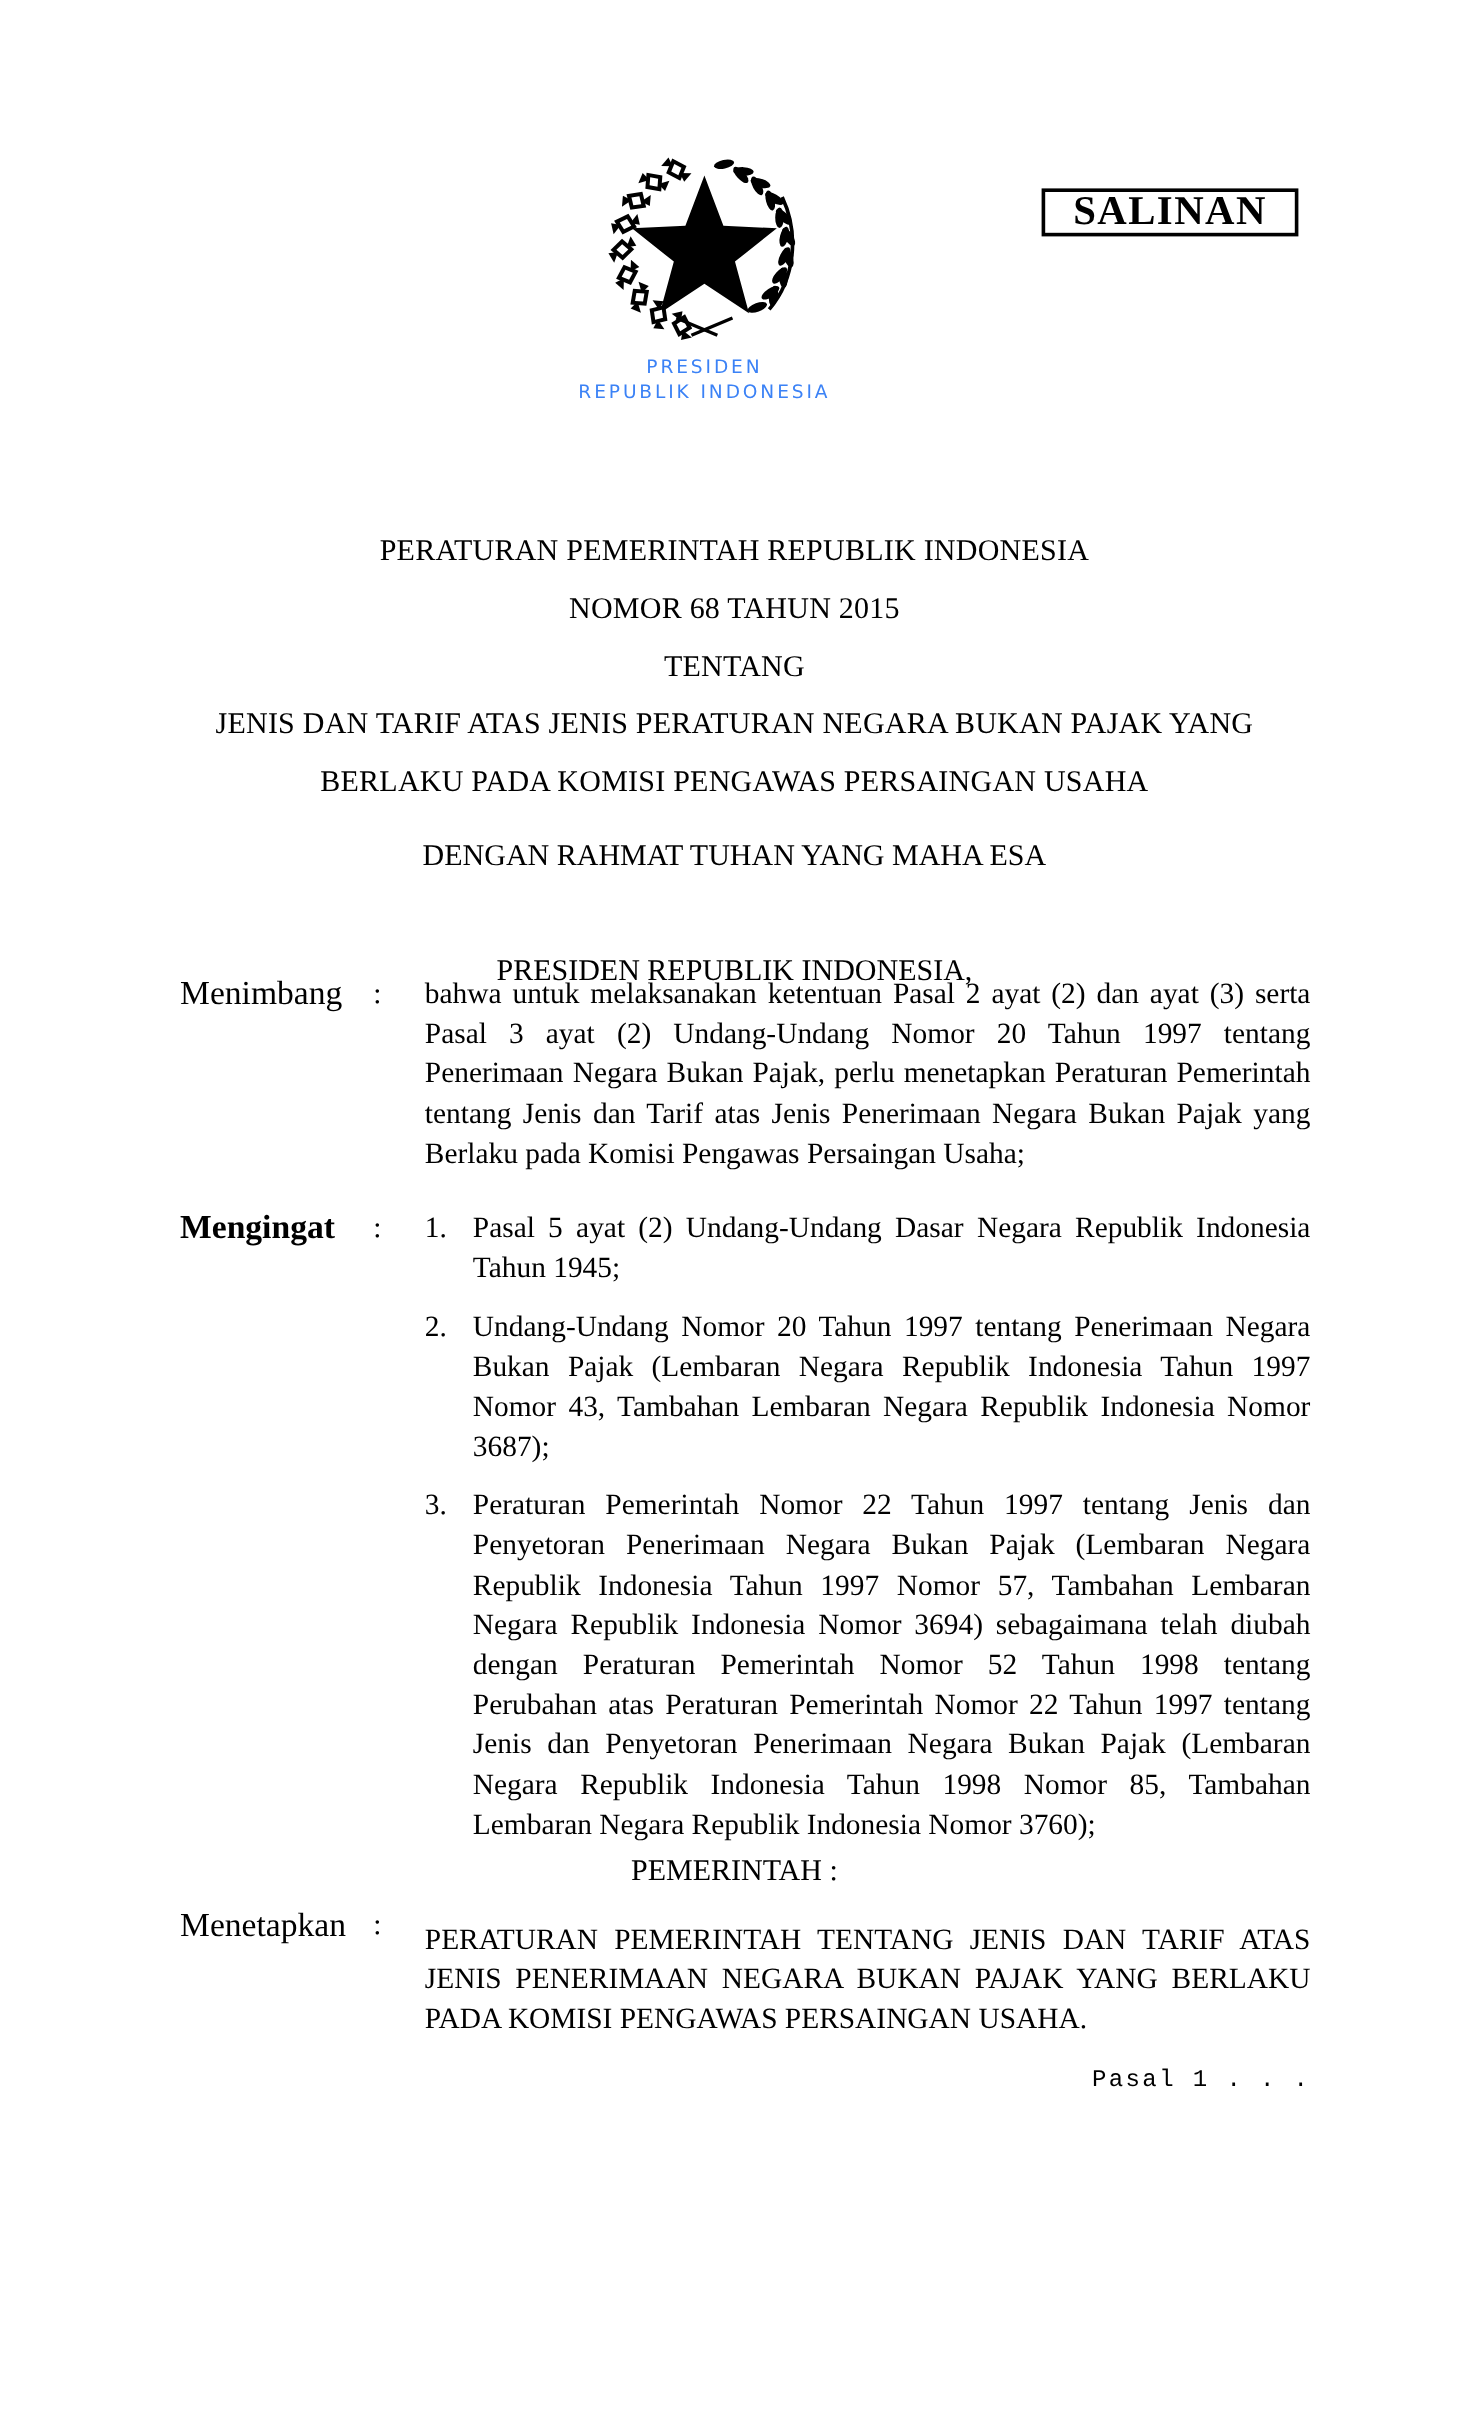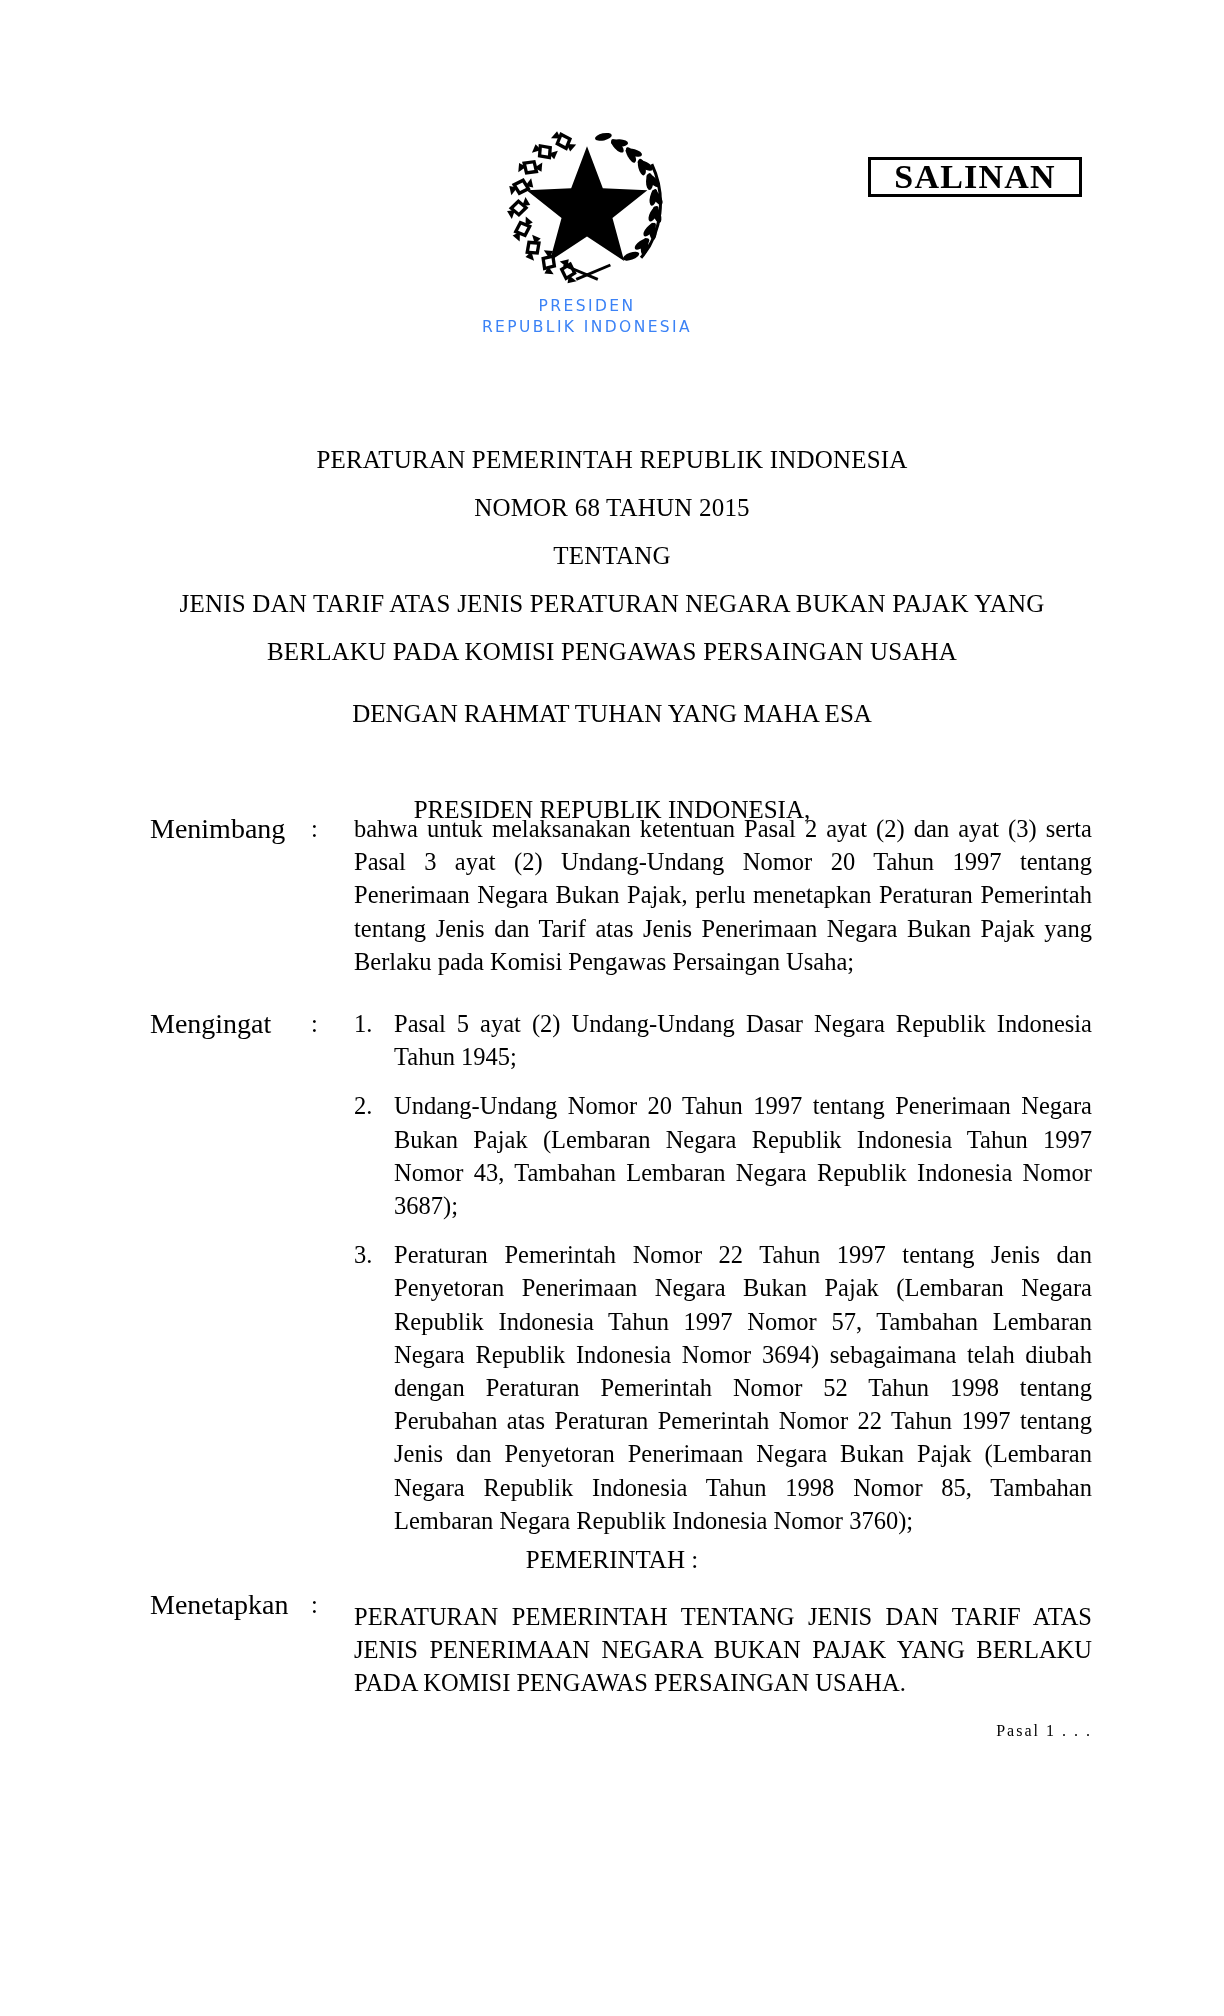--- a/index.html
+++ b/index.html
@@ -176,22 +176,22 @@
     line-height: 33.2px;
   }
 
   
   .footer-note {
     position: absolute;
     left: 112px;
     top: 1722px;
     width: 980px;
     text-align: right;
-    font-family: Liberation Serif, serif;
-    font-size: 16px;
+    font-family: Liberation Mono, monospace;
+    font-size: 20px;
     letter-spacing: 2px;
   }
 </style>
 </head>
 <body>
 
 <div class="page">
 
   <div class="header-zone">
 
@@ -364,21 +364,21 @@
 
   <div class="clause" style="left:0; top:812px; width:1224px;">
     <span class="clause-label" style="top:0;">Menimbang</span>
     <span class="clause-colon" style="top:0;">:</span>
     <div class="clause-body" style="top:0;">
       <p>bahwa untuk melaksanakan ketentuan Pasal 2 ayat (2) dan ayat (3) serta Pasal 3 ayat (2) Undang-Undang Nomor 20 Tahun 1997 tentang Penerimaan Negara Bukan Pajak, perlu menetapkan Peraturan Pemerintah tentang Jenis dan Tarif atas Jenis Penerimaan Negara Bukan Pajak yang Berlaku pada Komisi Pengawas Persaingan Usaha;</p>
     </div>
   </div>
 
   <div class="clause" style="left:0; top:1007px; width:1224px;">
-    <span class="clause-label" style="top:0;">Mengingat</span>
+    <span class="clause-label" style="top:0;font-weight:bold;">Mengingat</span>
     <span class="clause-colon" style="top:0;">:</span>
 
     <div class="numlist" style="top:0;">
       <div class="numitem">
         <span class="num">1.</span>
         <span>Pasal 5 ayat (2) Undang-Undang Dasar Negara Republik Indonesia Tahun 1945;</span>
       </div>
       <div class="numitem">
         <span class="num">2.</span>
         <span>Undang-Undang Nomor 20 Tahun 1997 tentang Penerimaan Negara Bukan Pajak (Lembaran Negara Republik Indonesia Tahun 1997 Nomor 43, Tambahan Lembaran Negara Republik Indonesia Nomor 3687);</span>

